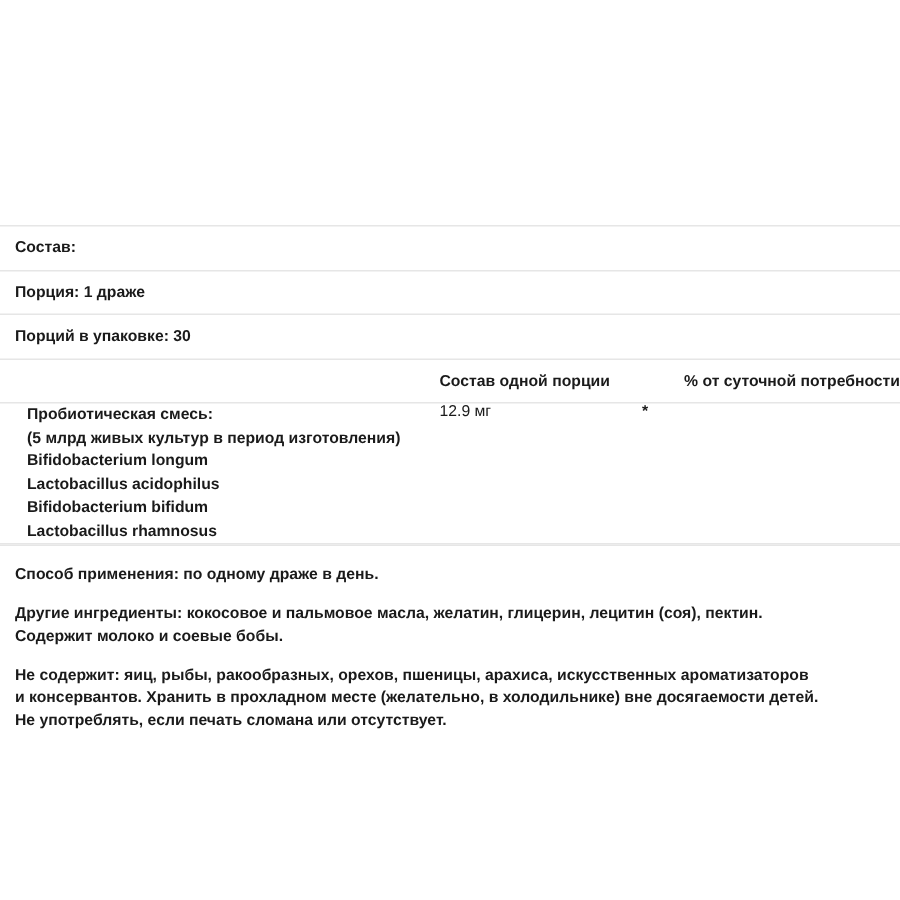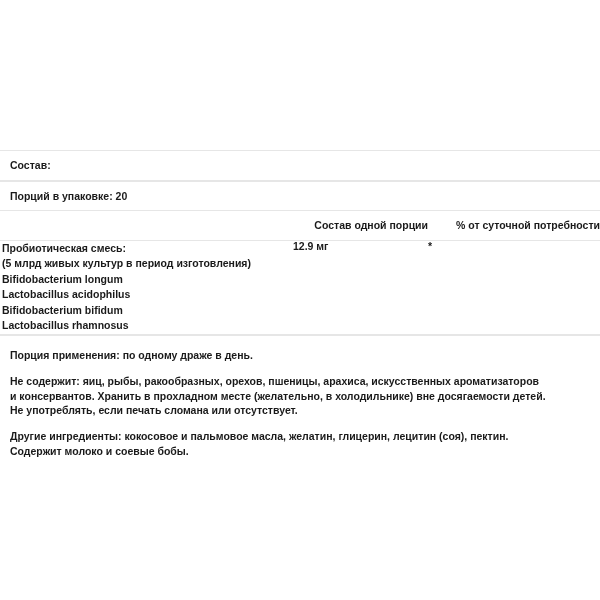--- a/index.html
+++ b/index.html
@@ -54,24 +54,24 @@
     color: #1a1a1a;
     white-space: nowrap;
   }
   .body-cell {
     font-size: 10.5px;
     font-weight: bold;
     line-height: 1.48;
     padding-top: 9px;
     padding-bottom: 9px;
   }
-  .body-cell.name { padding-left: 2px; }
+  .body-cell.name { padding-left: 18px; }
   .amt-val {
     font-size: 10.5px;
-    font-weight: bold;
+    font-weight: normal;
     padding-top: 44px;
     line-height: 1;
   }
   .dv-val {
     font-size: 10.5px;
     font-weight: bold;
     padding-top: 44px;
     line-height: 1;
   }
   .strain {
@@ -96,37 +96,38 @@
 <div class="panel">
 
   <div class="top-gap"></div>
 
   <div class="rule"></div>
 
   <div class="row-line">Состав:</div>
 
   <div class="rule"></div>
 
+  <div class="row-line">Порция: 1 драже</div>
 
   <div class="rule"></div>
 
-  <div class="row-line">Порций в упаковке: 20</div>
+  <div class="row-line">Порций в упаковке: 30</div>
 
   <div class="rule"></div>
 
   <table class="tbl">
     <colgroup>
       <col class="col-name">
       <col class="col-amt">
       <col class="col-dv">
     </colgroup>
     <thead>
       <tr>
         <th class="hdr-cell" style="text-align:left;"></th>
-        <th class="hdr-cell" style="text-align:right;">Состав одной порции</th>
+        <th class="hdr-cell" style="text-align:left;">Состав одной порции</th>
         <th class="hdr-cell" style="text-align:right;">% от суточной потребности</th>
       </tr>
     </thead>
   </table>
 
   <div class="rule"></div>
 
   <table class="tbl">
     <colgroup>
       <col class="col-name">
@@ -147,19 +148,19 @@
         <td class="dv-val">*</td>
       </tr>
     </tbody>
   </table>
 
   <div class="rule"></div>
 
 
   <div class="rule"></div>
 
-  <div class="para para-first">Порция применения: по одному драже в день.</div>
+  <div class="para para-first">Способ применения: по одному драже в день.</div>
+
+  <div class="para">Другие ингредиенты: кокосовое и пальмовое масла, желатин, глицерин, лецитин (соя), пектин. Содержит молоко и соевые бобы.</div>
 
   <div class="para">Не содержит: яиц, рыбы, ракообразных, орехов, пшеницы, арахиса, искусственных ароматизаторов и консервантов. Хранить в прохладном месте (желательно, в холодильнике) вне досягаемости детей. Не употреблять, если печать сломана или отсутствует.</div>
-
-  <div class="para">Другие ингредиенты: кокосовое и пальмовое масла, желатин, глицерин, лецитин (соя), пектин. Содержит молоко и соевые бобы.</div>
 
 </div>
 
 </body></html>

